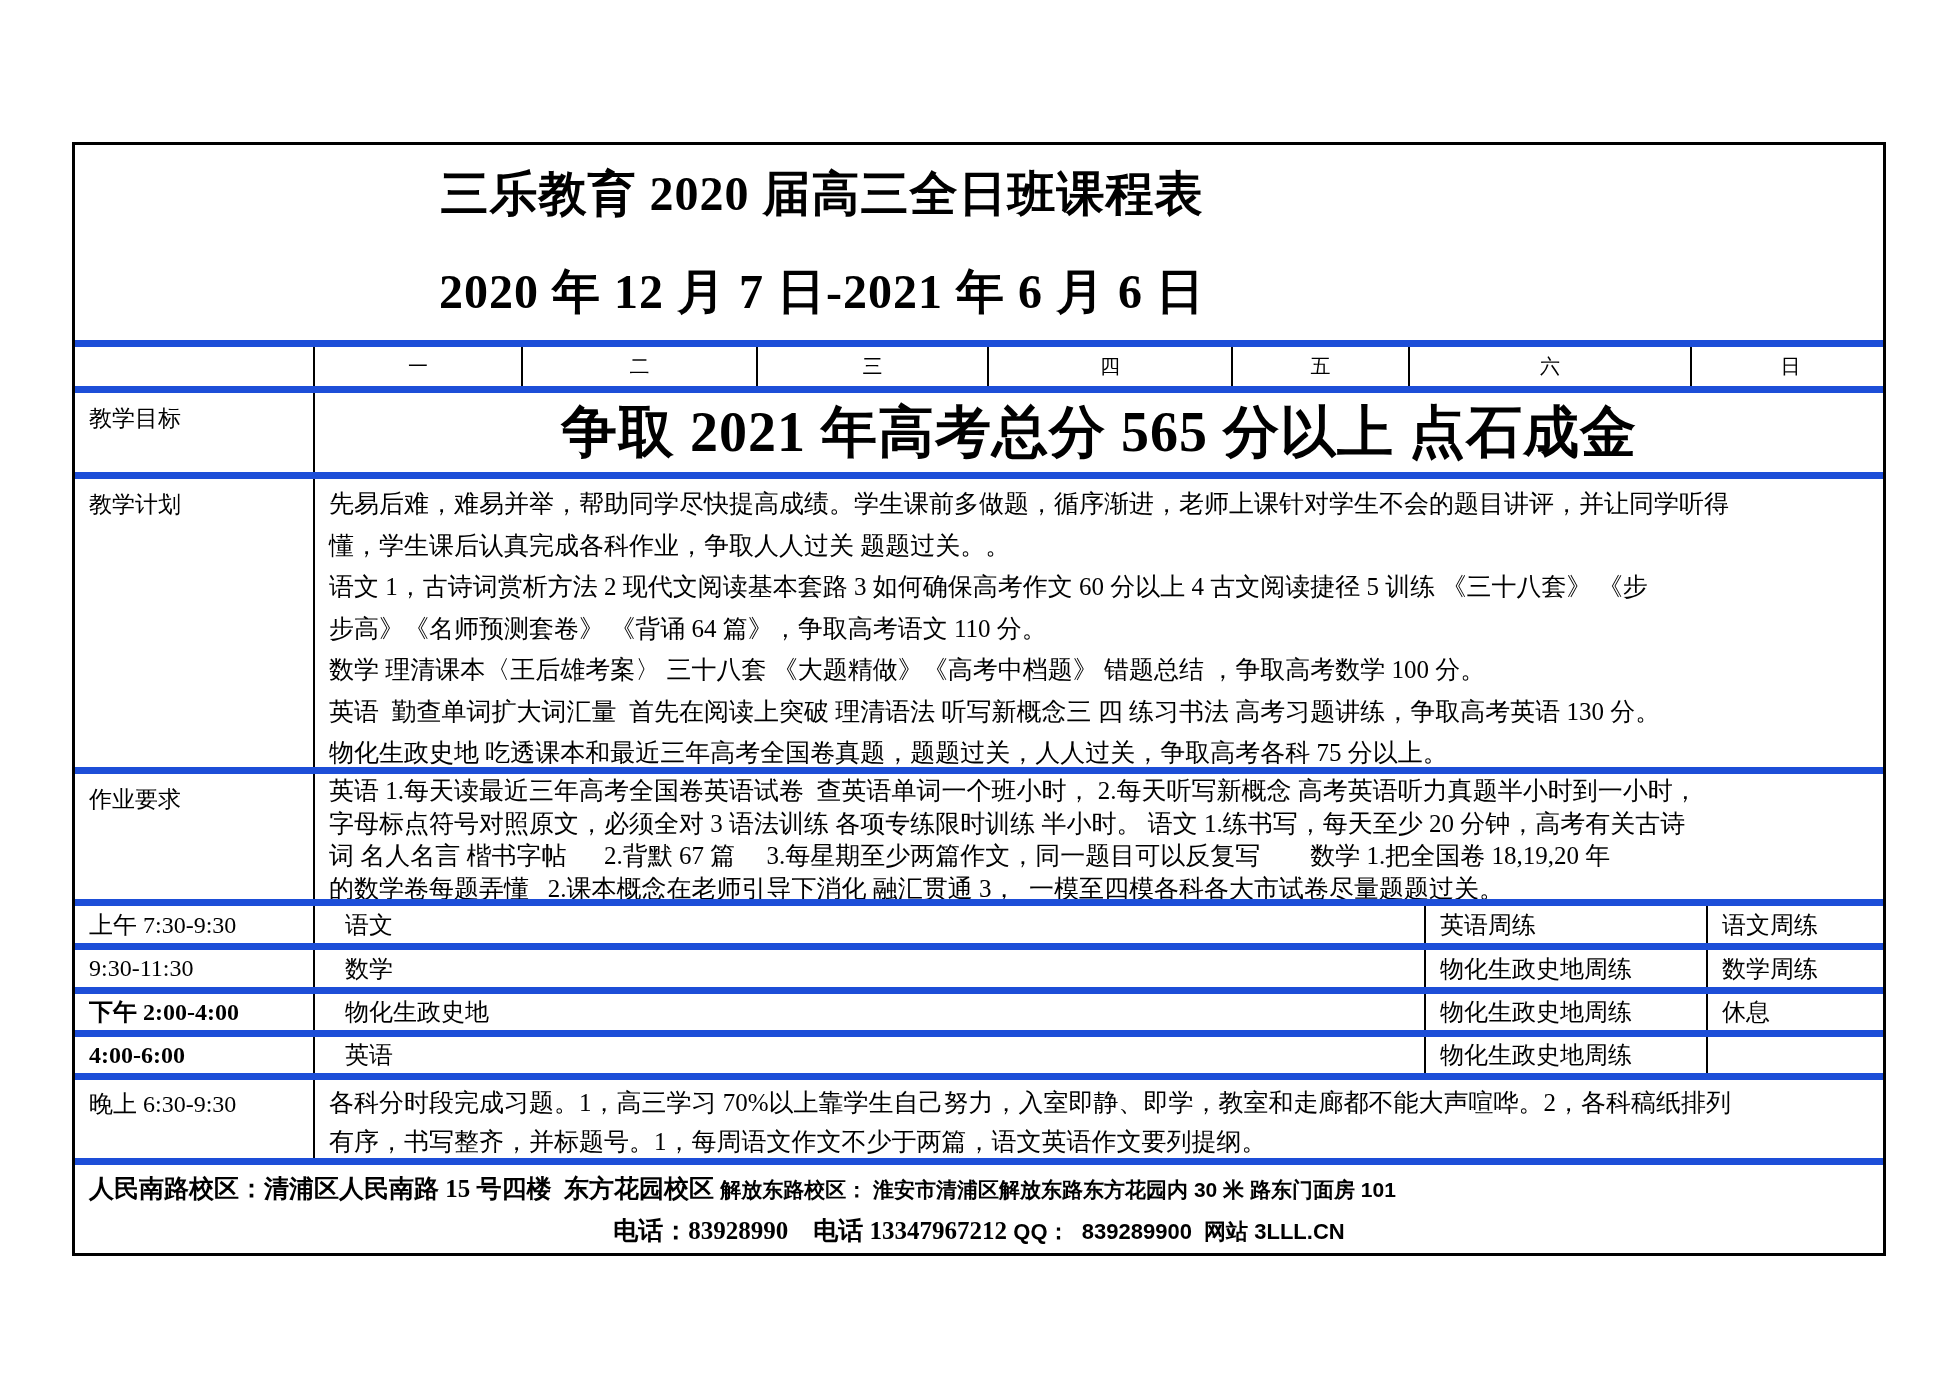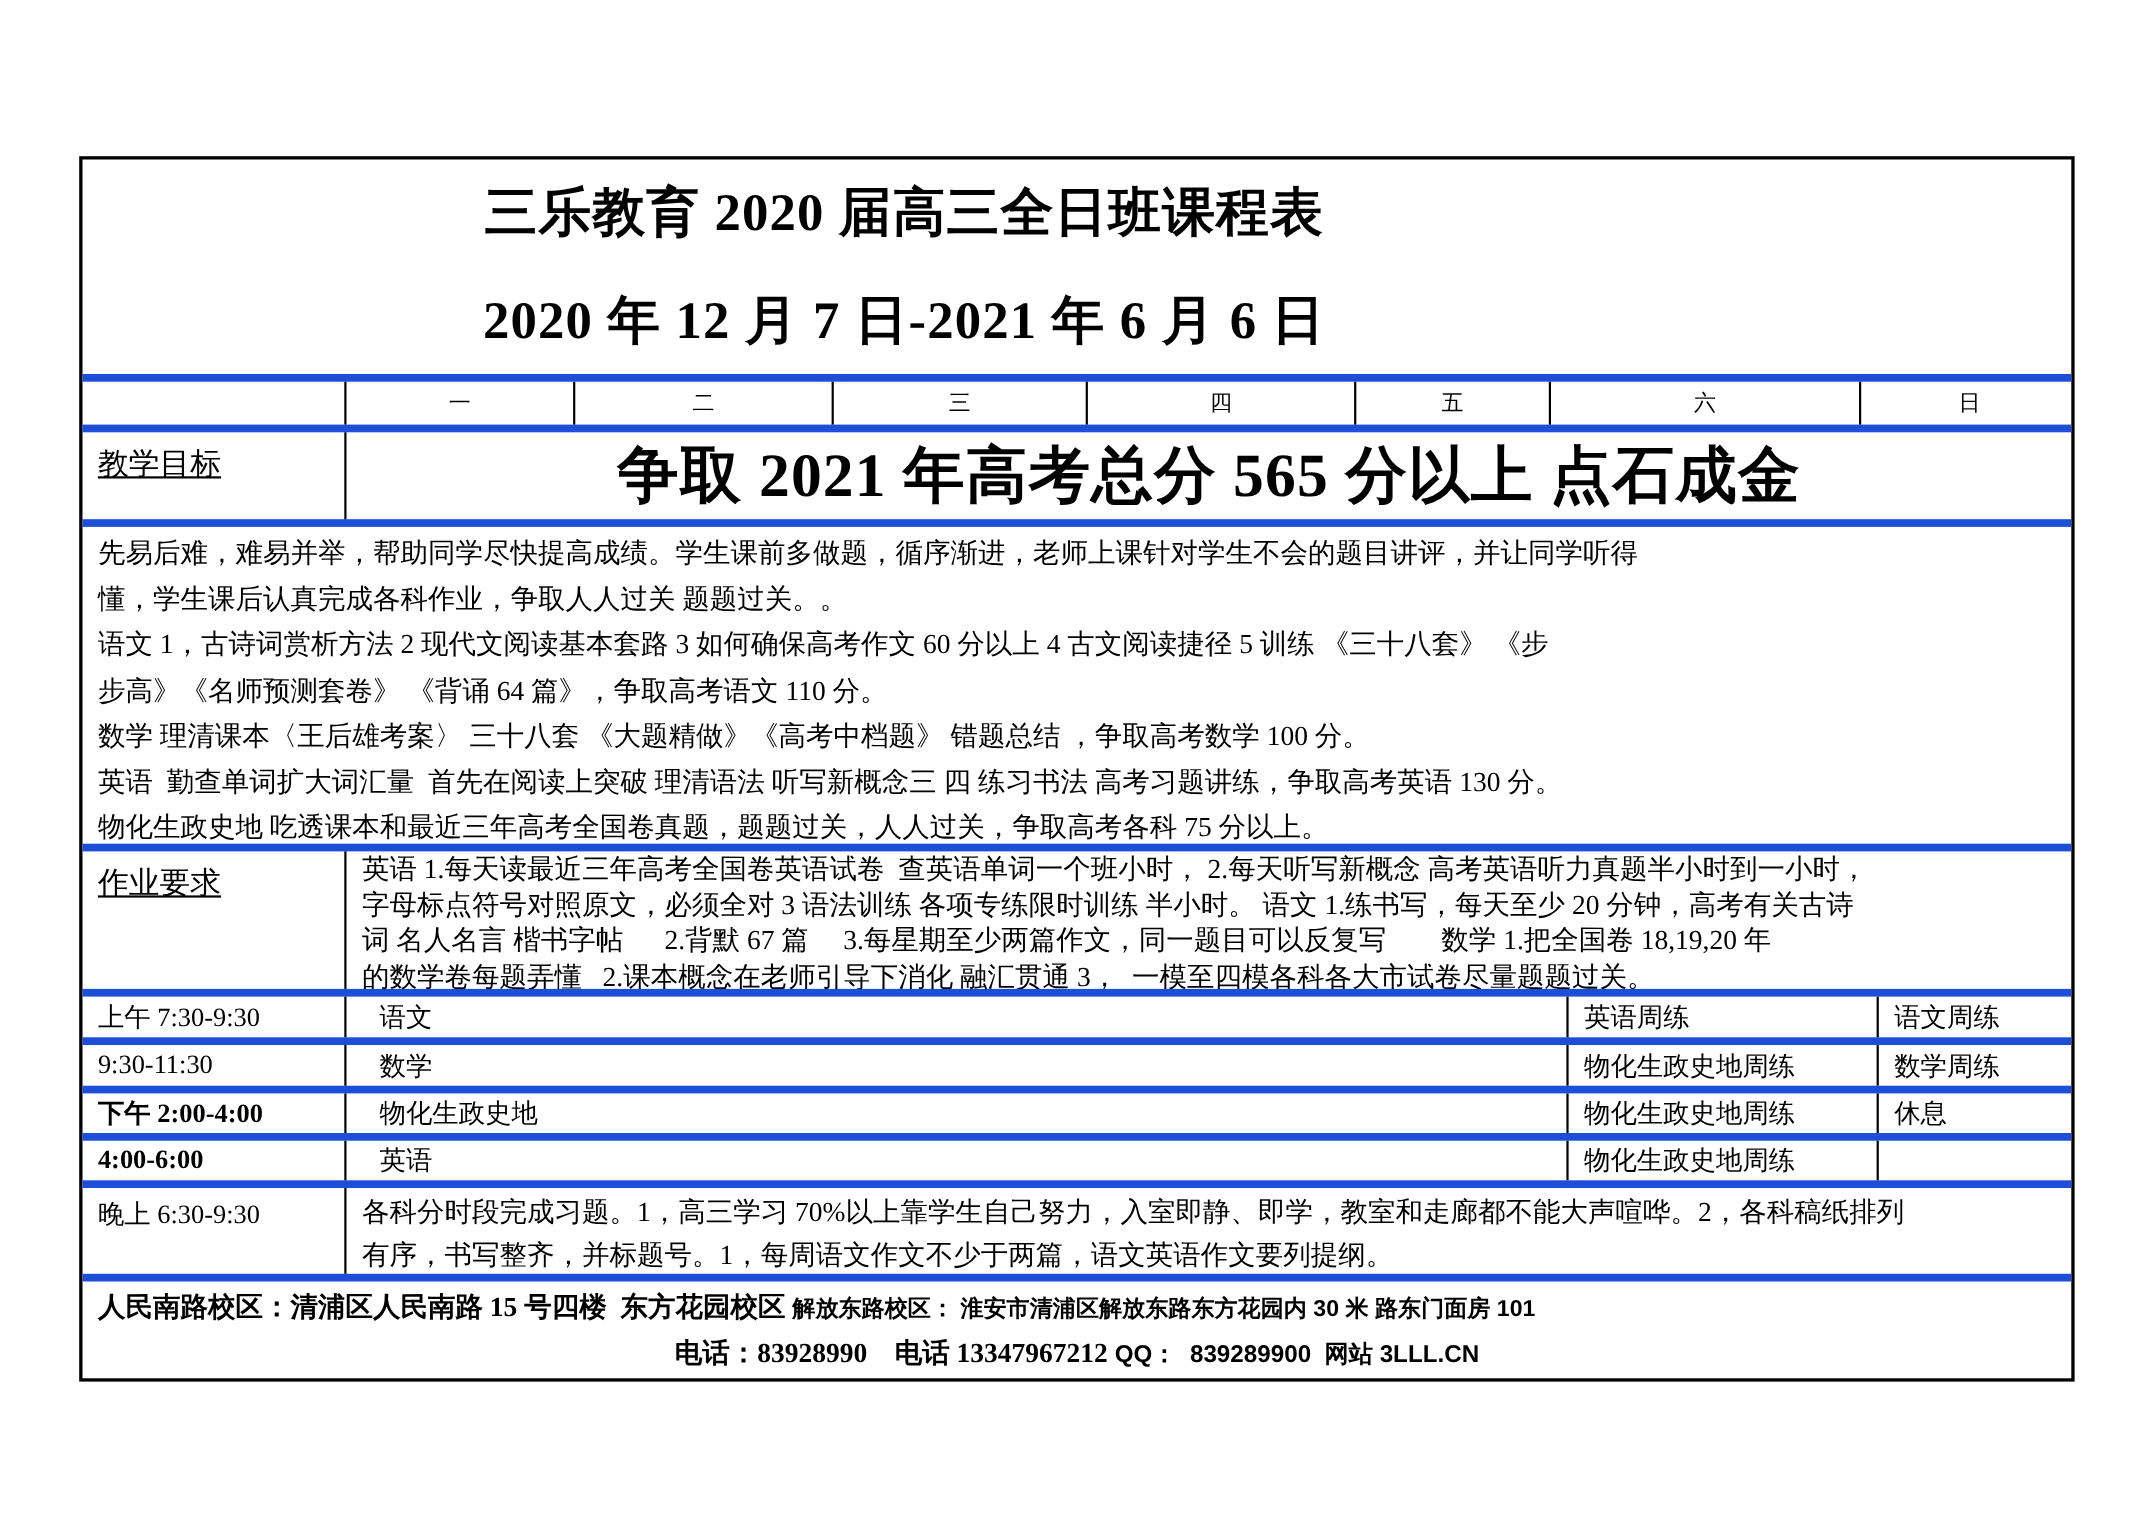--- a/index.html
+++ b/index.html
@@ -40,21 +40,21 @@
   .r-title .cell { display: flex; flex-direction: column; justify-content: center; height: 100%; }
   .title-line {
     width: 1494px; text-align: center;
     font-weight: bold; font-size: 48px; line-height: 98px;
     white-space: pre; letter-spacing: 1px;
   }
   .r-days { height: 46px; }
   .r-days .cell { display: flex; align-items: center; justify-content: center; font-size: 20px; }
 
   .r-goal { height: 86px; }
-  .label-cell { font-size: 28px; padding: 10px 14px 0 14px; white-space: pre; text-decoration: underline; }
+  .label-cell { font-size: 23px; padding: 10px 14px 0 14px; white-space: pre; }
   .goal-cell {
     display: flex; align-items: center; justify-content: center;
     font-size: 56px; font-weight: bold; white-space: pre; letter-spacing: 1px;
   }
 
   .r-plan { height: 295px; }
   .plan-body { padding: 4px 4px 0 14px; font-size: 25px; }
   .plan-body .tline { line-height: 41.5px; white-space: pre; }
 
   .r-homework { height: 132px; }
@@ -104,20 +104,21 @@
       <div class="cell c-sat">六</div>
       <div class="cell c-sun">日</div>
     </div>
 
     <div class="row r-goal">
       <div class="cell c-label label-cell">教学目标</div>
       <div class="cell c-fullspan goal-cell">争取 2021 年高考总分 565 分以上 点石成金</div>
     </div>
 
     <div class="row r-plan">
+      <div class="cell c-label label-cell">教学计划</div>
       <div class="cell c-fullspan plan-body">
         <div class="tline">先易后难，难易并举，帮助同学尽快提高成绩。学生课前多做题，循序渐进，老师上课针对学生不会的题目讲评，并让同学听得</div>
         <div class="tline">懂，学生课后认真完成各科作业，争取人人过关 题题过关。。</div>
         <div class="tline">语文 1，古诗词赏析方法 2 现代文阅读基本套路 3 如何确保高考作文 60 分以上 4 古文阅读捷径 5 训练 《三十八套》 《步</div>
         <div class="tline">步高》《名师预测套卷》 《背诵 64 篇》，争取高考语文 110 分。</div>
         <div class="tline">数学 理清课本〈王后雄考案〉 三十八套 《大题精做》《高考中档题》 错题总结 ，争取高考数学 100 分。</div>
         <div class="tline">英语  勤查单词扩大词汇量  首先在阅读上突破 理清语法 听写新概念三 四 练习书法 高考习题讲练，争取高考英语 130 分。</div>
         <div class="tline">物化生政史地 吃透课本和最近三年高考全国卷真题，题题过关，人人过关，争取高考各科 75 分以上。</div>
       </div>
     </div>

